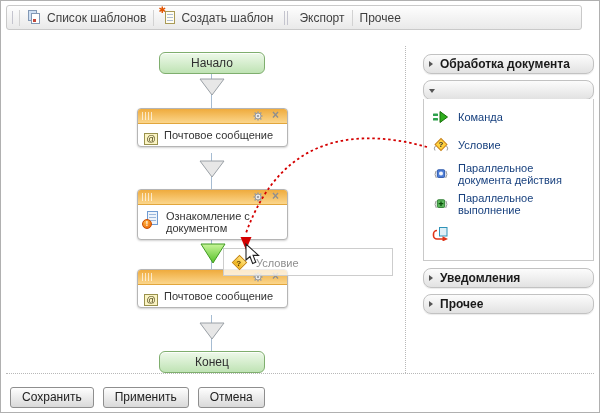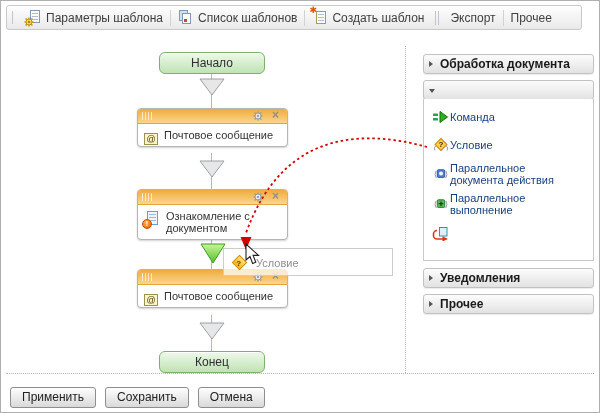--- a/index.html
+++ b/index.html
@@ -69,70 +69,50 @@
   .dia { position:absolute; width:11px; height:11px; transform:rotate(45deg);
     background:linear-gradient(#ffe27a,#f0b212); border:1px solid #c8860a; }
   .dia span { display:block; transform:rotate(-45deg); text-align:center;
     font-size:8px; font-weight:bold; color:#5d3c00; line-height:11px; }
   .ghost .dia { left:10px; top:8px; }
   svg.overlay { position:absolute; left:0; top:0; z-index:7; pointer-events:none; }
   svg.cursor { position:absolute; left:243px; top:242px; z-index:8; }
 
   
   .acc-head { position:absolute; left:422px; width:171px; height:20px;
-    border:1px solid #c2c2c2; border-radius:3px; background:linear-gradient(#fcfcfc,#e2e2e2);
+    border:1px solid #c2c2c2; border-radius:8px; background:linear-gradient(#fcfcfc,#e2e2e2);
     box-shadow:0 1px 1px rgba(0,0,0,.08); font-size:12px; font-weight:bold; color:#1a1a1a;
     line-height:18px; padding-left:16px; cursor:default; }
   .mk { position:absolute; left:5px; top:6px; width:0; height:0; }
   .mk.right { border-left:4px solid #555; border-top:3.5px solid transparent;
     border-bottom:3.5px solid transparent; }
   .mk.down { border-top:4px solid #555; border-left:3.5px solid transparent;
     border-right:3.5px solid transparent; top:8px; }
   .acc-body { position:absolute; left:422px; top:98px; width:171px; height:162px;
     background:#fff; border:1px solid #c9c9c9; border-top:none; }
-  .pal-item { position:absolute; left:8px; display:flex; align-items:center; 
+  .pal-item { position:absolute; left:8px; display:flex; align-items:center; gap:8px;
     color:#17407e; font-size:11px; cursor:default; }
   .pal-item .lbl { width:128px; line-height:12px; }
   .pal-ico { flex:0 0 18px; width:18px; height:16px; position:relative; }
 
   
   .footer { position:absolute; left:9px; top:386px; display:flex; gap:9px; }
   .btn { height:21px; padding:0 11px; border:1px solid #8e8e8e; border-radius:3px;
     background:linear-gradient(#fefefe,#d9d9d9); font-size:12px; color:#222;
     font-family:"Liberation Sans",sans-serif; line-height:19px; cursor:default; }
 </style>
 </head>
 <body>
 
 <div id="app">
 
   <div class="toolbar">
     <span class="tb-handle">
         <i></i>
       </span>
-    <div class="tb-btn">
-      <span class="tb-ico">
-        <span class="page" style="left:4px;top:0;">
-            <i></i>
-            <i></i>
-            <i></i>
-          </span>
-        <svg class="ico-gear-y" width="10" height="10" viewBox="0 0 10 10">
-          <g stroke="#c79100" stroke-width="1.4">
-              <line x1="5" y1="0.5" x2="5" y2="9.5"></line>
-              <line x1="0.5" y1="5" x2="9.5" y2="5"></line>
-              <line x1="1.6" y1="1.6" x2="8.4" y2="8.4"></line>
-              <line x1="8.4" y1="1.6" x2="1.6" y2="8.4"></line>
-            </g>
-          <circle cx="5" cy="5" r="3" fill="#f5d262" stroke="#c79100"></circle>
-            <circle cx="5" cy="5" r="1" fill="#8a6400"></circle>
-        </svg>
-      </span>
-      <span>Параметры шаблона</span>
-    </div>
     <span class="tb-sep"></span>
     <div class="tb-btn">
       <span class="tb-ico">
         <span class="page-back"></span>
           <span class="page-front">
             <b></b>
           </span>
       </span>
       <span>Список шаблонов</span>
     </div>
@@ -356,18 +336,18 @@
     <span class="mk right"></span>
     <span>Уведомления</span>
   </div>
 
   <div class="acc-head" style="top:293px;">
     <span class="mk right"></span>
     <span>Прочее</span>
   </div>
 
   <div class="footer">
+    <button class="btn">Сохранить</button>
     <button class="btn">Применить</button>
-    <button class="btn">Сохранить</button>
     <button class="btn">Отмена</button>
   </div>
 
 </div>
 
 </body></html>

